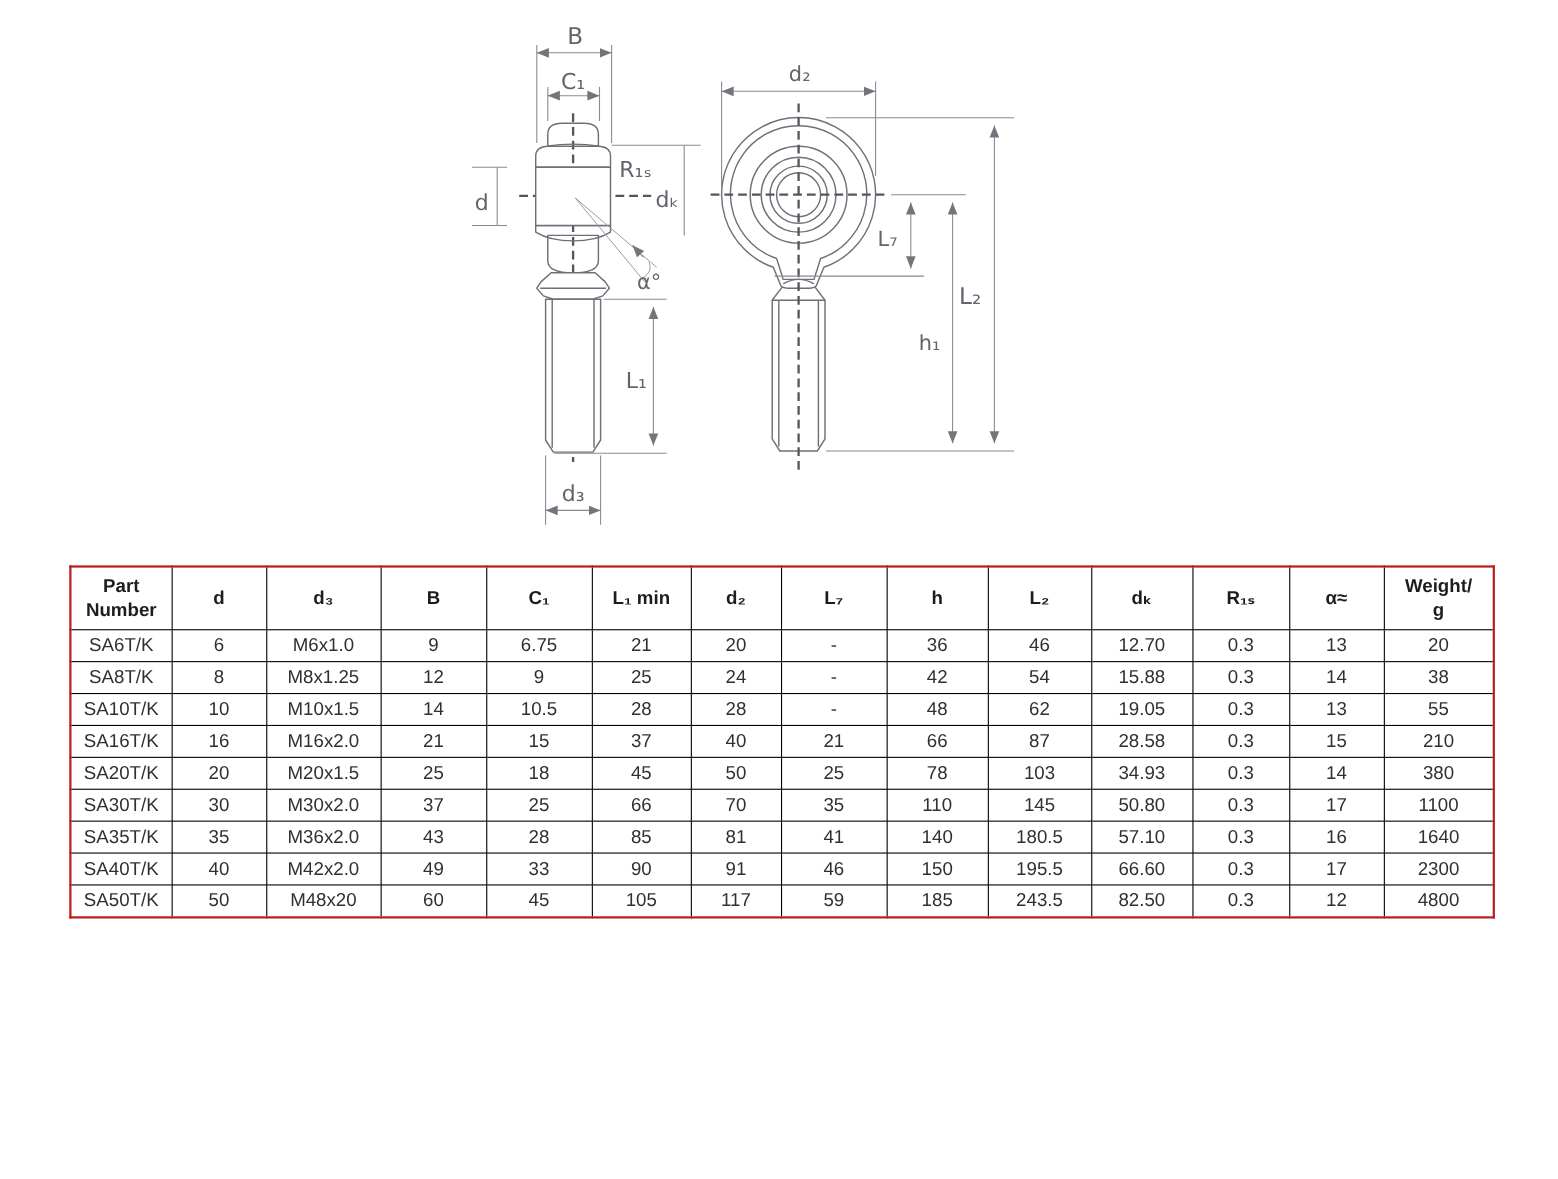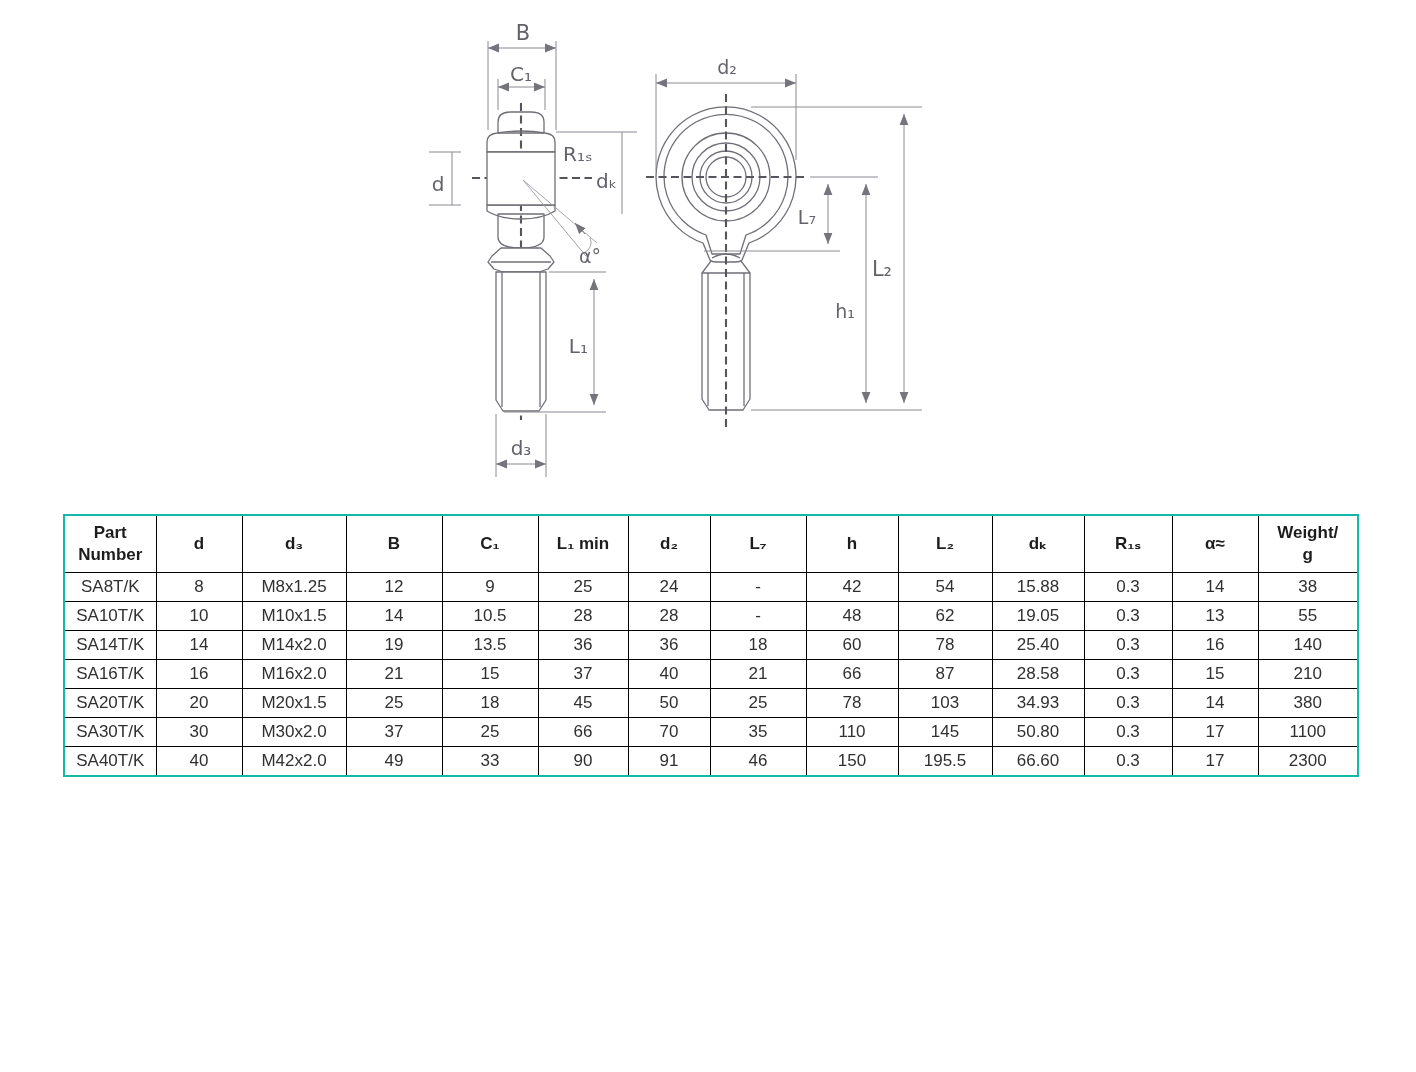--- a/index.html
+++ b/index.html
@@ -12,21 +12,21 @@
   .part{stroke:#6f6f77;stroke-width:1.3;fill:none;stroke-linejoin:round;}
   .partw{stroke:#6f6f77;stroke-width:1.3;fill:#ffffff;stroke-linejoin:round;}
   .dim{stroke:#8a8a92;stroke-width:1;fill:none;}
   .thin{stroke:#9a9aa2;stroke-width:0.9;fill:none;}
   .cl{stroke:#55555d;stroke-width:2.1;stroke-dasharray:8 4.5;fill:none;}
   .lbl{fill:#63636b;font-family:"DejaVu Sans","Liberation Sans",sans-serif;}
   
   table.spec{
     position:absolute;left:63px;top:514px;width:1294px;
     border-collapse:collapse;table-layout:fixed;
-    border:2px solid #14b8a6;
+    border:2px solid #b91c1c;
     font-family:"Liberation Sans","DejaVu Sans",sans-serif;
   }
   table.spec th,table.spec td{
     border:1px solid #000000;text-align:center;vertical-align:middle;
     padding:0;color:#303030;overflow:hidden;
   }
   table.spec th{
     height:56px;font-size:17px;font-weight:bold;line-height:1.3;
     white-space:pre-line;color:#1d1d1d;
   }
@@ -184,20 +184,36 @@
           <th>L₂</th>
           <th>dₖ</th>
           <th>R₁ₛ</th>
           <th>α≈</th>
           <th>Weight/
 g</th>
         </tr>
     </thead>
     <tbody id="table-body">
         <tr>
+          <td>SA6T/K</td>
+          <td>6</td>
+          <td>M6x1.0</td>
+          <td>9</td>
+          <td>6.75</td>
+          <td>21</td>
+          <td>20</td>
+          <td>-</td>
+          <td>36</td>
+          <td>46</td>
+          <td>12.70</td>
+          <td>0.3</td>
+          <td>13</td>
+          <td>20</td>
+        </tr>
+        <tr>
           <td>SA8T/K</td>
           <td>8</td>
           <td>M8x1.25</td>
           <td>12</td>
           <td>9</td>
           <td>25</td>
           <td>24</td>
           <td>-</td>
           <td>42</td>
           <td>54</td>
@@ -216,36 +232,20 @@
           <td>28</td>
           <td>-</td>
           <td>48</td>
           <td>62</td>
           <td>19.05</td>
           <td>0.3</td>
           <td>13</td>
           <td>55</td>
         </tr>
         <tr>
-          <td>SA14T/K</td>
-          <td>14</td>
-          <td>M14x2.0</td>
-          <td>19</td>
-          <td>13.5</td>
-          <td>36</td>
-          <td>36</td>
-          <td>18</td>
-          <td>60</td>
-          <td>78</td>
-          <td>25.40</td>
-          <td>0.3</td>
-          <td>16</td>
-          <td>140</td>
-        </tr>
-        <tr>
           <td>SA16T/K</td>
           <td>16</td>
           <td>M16x2.0</td>
           <td>21</td>
           <td>15</td>
           <td>37</td>
           <td>40</td>
           <td>21</td>
           <td>66</td>
           <td>87</td>
@@ -280,31 +280,63 @@
           <td>70</td>
           <td>35</td>
           <td>110</td>
           <td>145</td>
           <td>50.80</td>
           <td>0.3</td>
           <td>17</td>
           <td>1100</td>
         </tr>
         <tr>
+          <td>SA35T/K</td>
+          <td>35</td>
+          <td>M36x2.0</td>
+          <td>43</td>
+          <td>28</td>
+          <td>85</td>
+          <td>81</td>
+          <td>41</td>
+          <td>140</td>
+          <td>180.5</td>
+          <td>57.10</td>
+          <td>0.3</td>
+          <td>16</td>
+          <td>1640</td>
+        </tr>
+        <tr>
           <td>SA40T/K</td>
           <td>40</td>
           <td>M42x2.0</td>
           <td>49</td>
           <td>33</td>
           <td>90</td>
           <td>91</td>
           <td>46</td>
           <td>150</td>
           <td>195.5</td>
           <td>66.60</td>
           <td>0.3</td>
           <td>17</td>
           <td>2300</td>
         </tr>
+        <tr>
+          <td>SA50T/K</td>
+          <td>50</td>
+          <td>M48x20</td>
+          <td>60</td>
+          <td>45</td>
+          <td>105</td>
+          <td>117</td>
+          <td>59</td>
+          <td>185</td>
+          <td>243.5</td>
+          <td>82.50</td>
+          <td>0.3</td>
+          <td>12</td>
+          <td>4800</td>
+        </tr>
       </tbody>
   </table>
 
 </div>
 
 </body></html>

